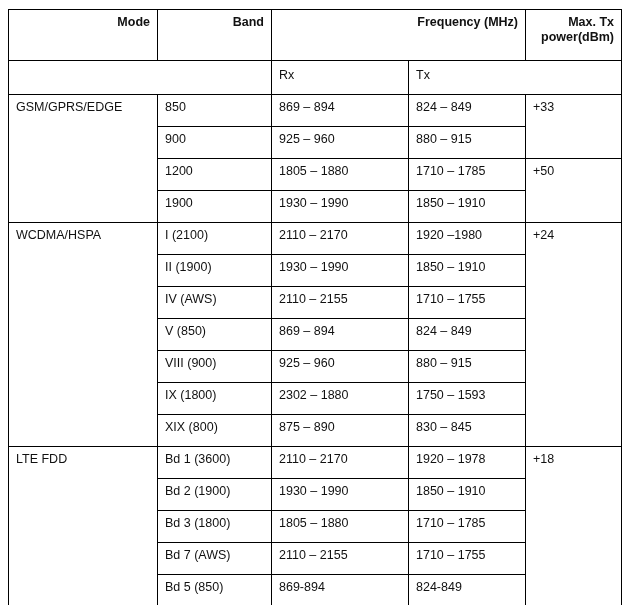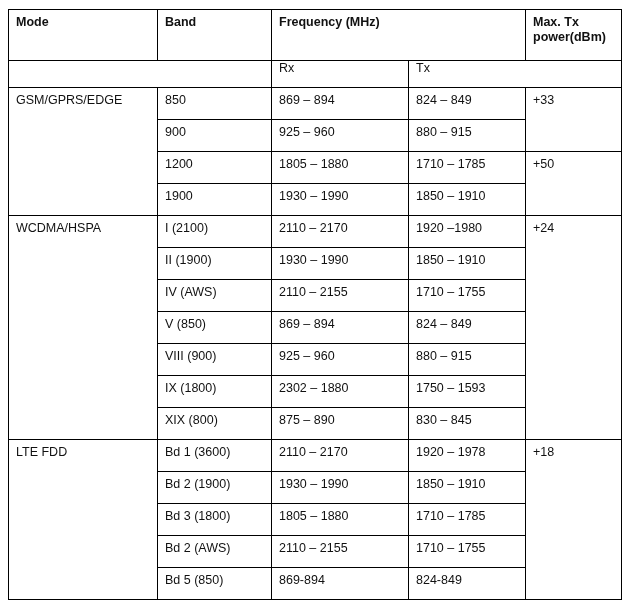--- a/index.html
+++ b/index.html
@@ -12,22 +12,22 @@
       table-layout: fixed;
     }
     table.spec td {
       border: 1.5px solid #000;
       vertical-align: top;
       padding: 5px 7px 0 7px;
       height: 26px;
       line-height: 15px;
       white-space: nowrap;
     }
-    table.spec td.h { font-weight: bold; height: 45px; }
-    table.spec td.h2 { padding-top: 0; }
+    table.spec td.h { font-weight: bold; height: 45px; text-align: right; }
+    table.spec td.h2 { padding-top: 7px; }
     col.c-mode { width: 149px; }
     col.c-band { width: 114px; }
     col.c-rx { width: 137px; }
     col.c-tx { width: 117px; }
     col.c-max { width: 96px; }
   </style>
 </head>
 <body>
 
 <table class="spec">
@@ -124,21 +124,21 @@
         <td>Bd 2 (1900)</td>
         <td>1930 – 1990</td>
         <td>1850 – 1910</td>
       </tr>
       <tr>
         <td>Bd 3 (1800)</td>
         <td>1805 – 1880</td>
         <td>1710 – 1785</td>
       </tr>
       <tr>
-        <td>Bd 2 (AWS)</td>
+        <td>Bd 7 (AWS)</td>
         <td>2110 – 2155</td>
         <td>1710 – 1755</td>
       </tr>
       <tr>
         <td>Bd 5 (850)</td>
         <td>869-894</td>
         <td>824-849</td>
       </tr>
     </tbody>
 </table>

